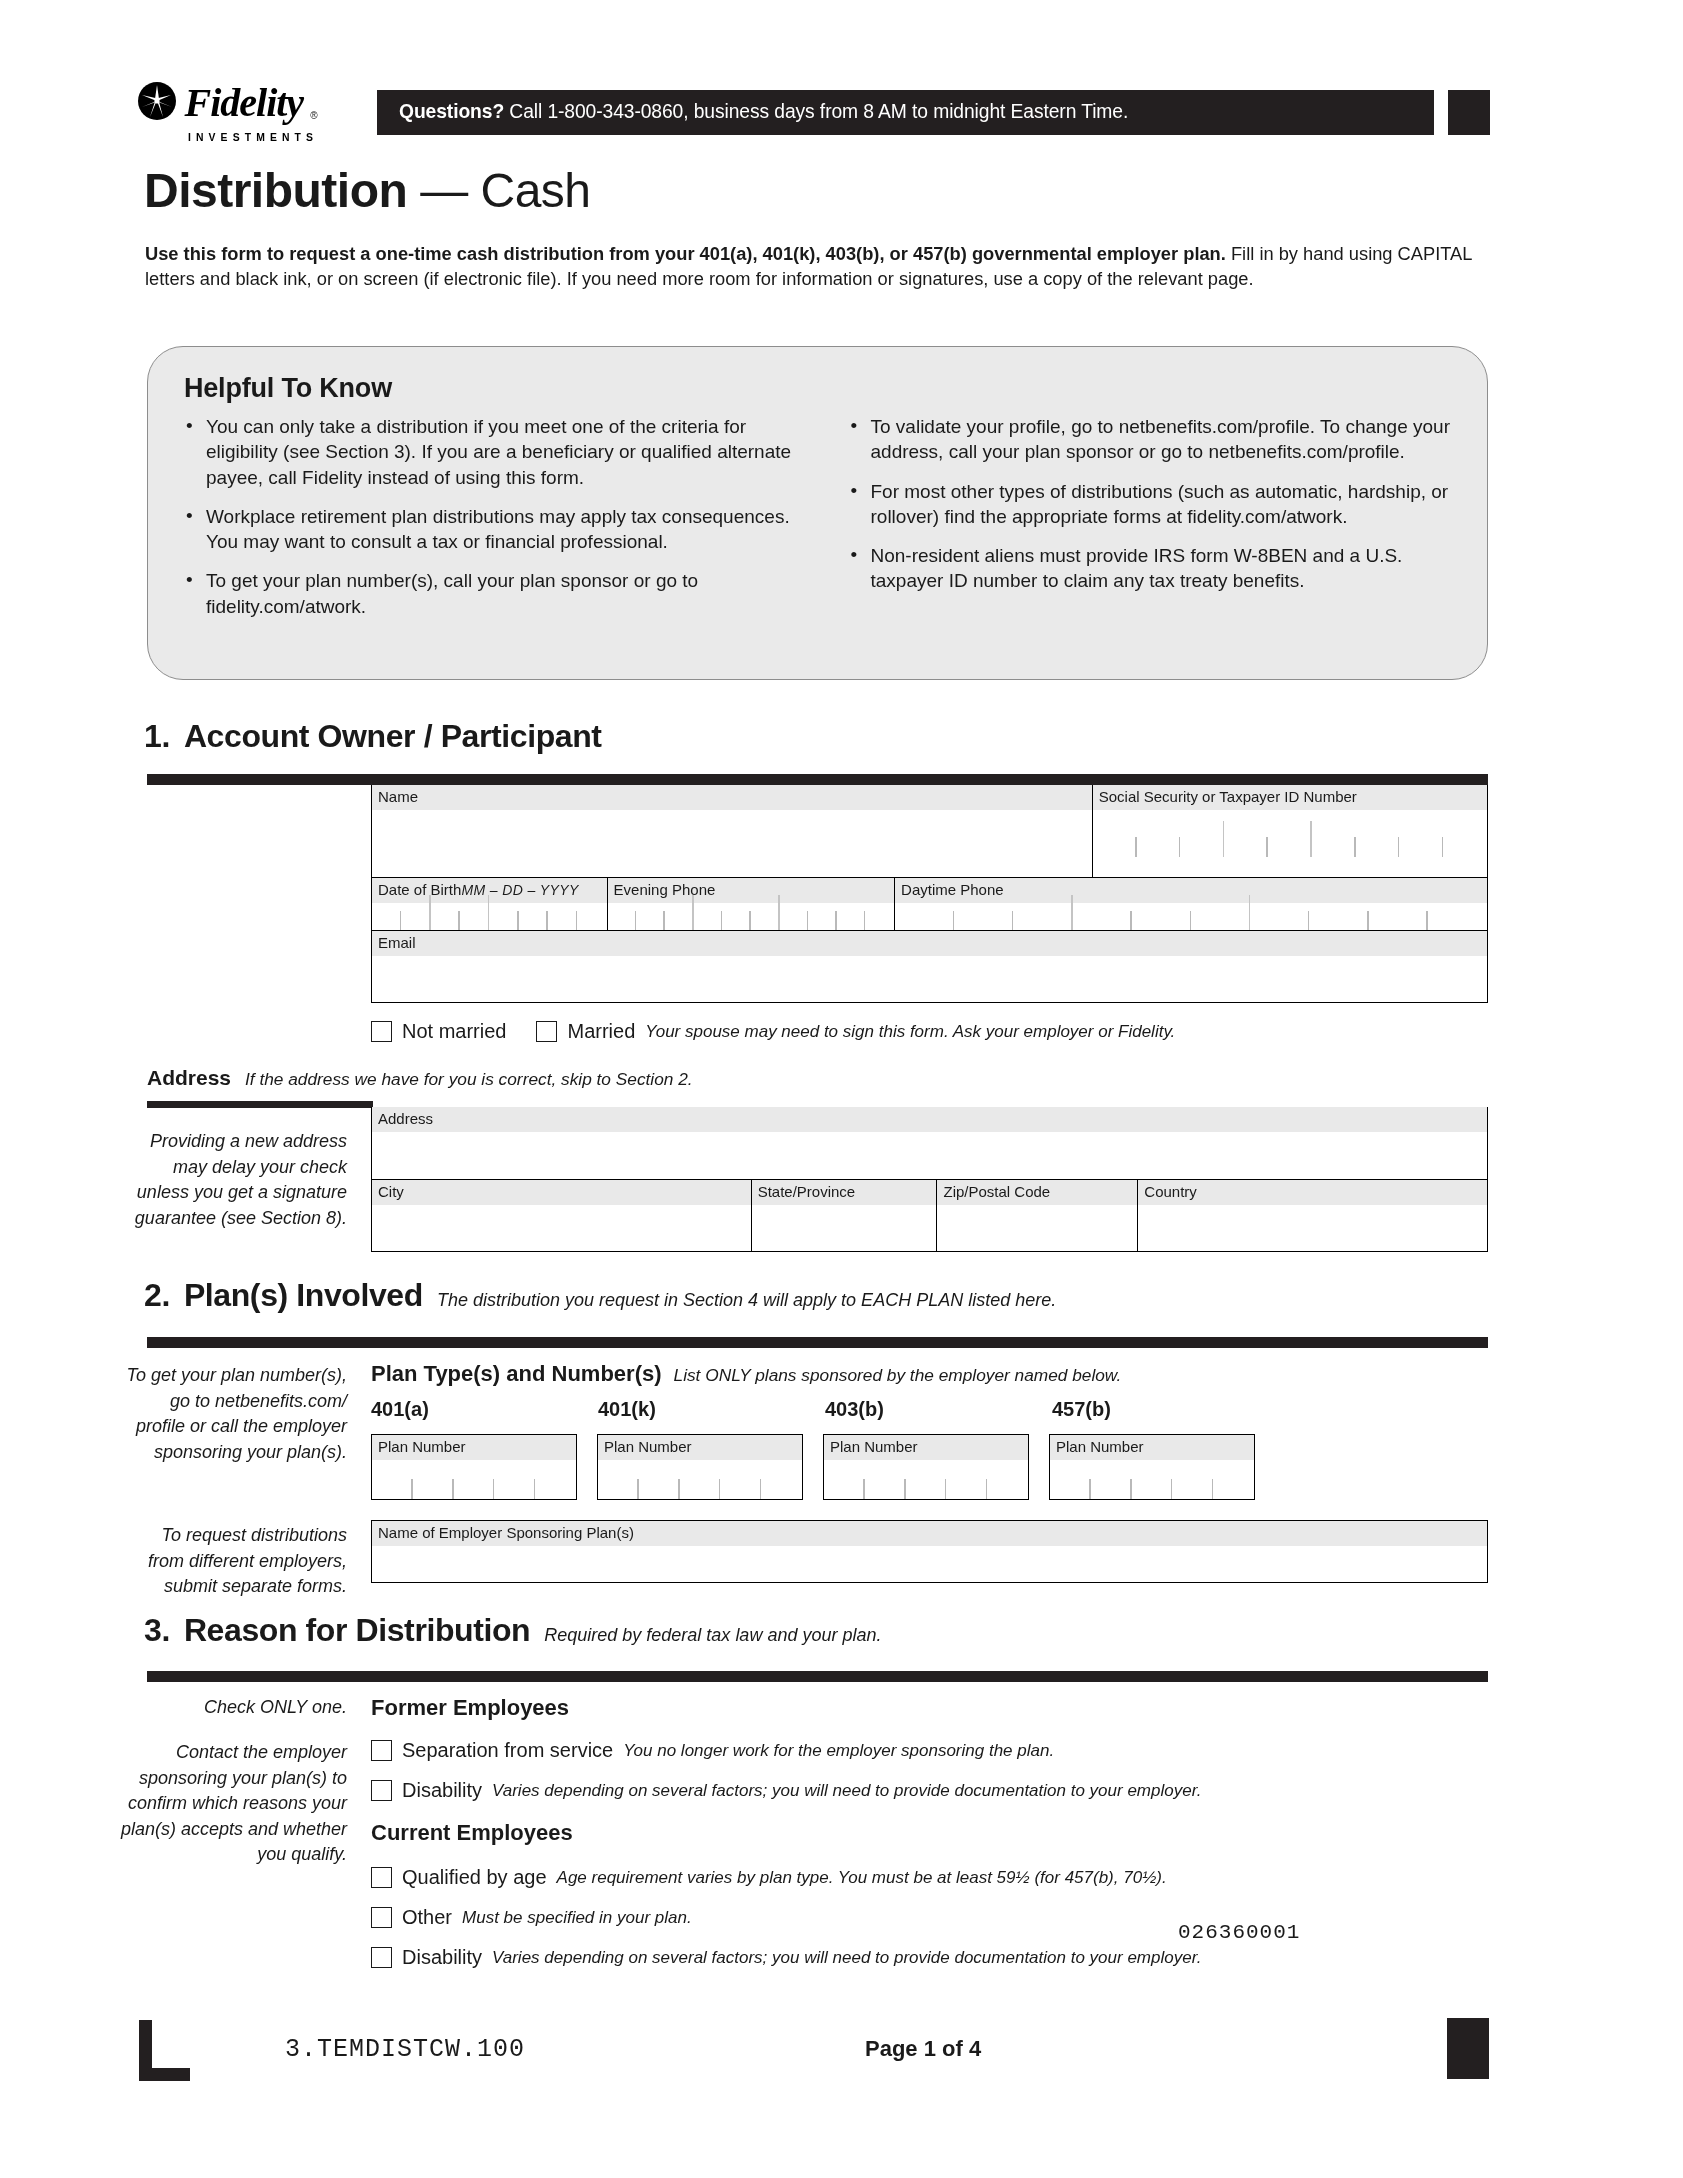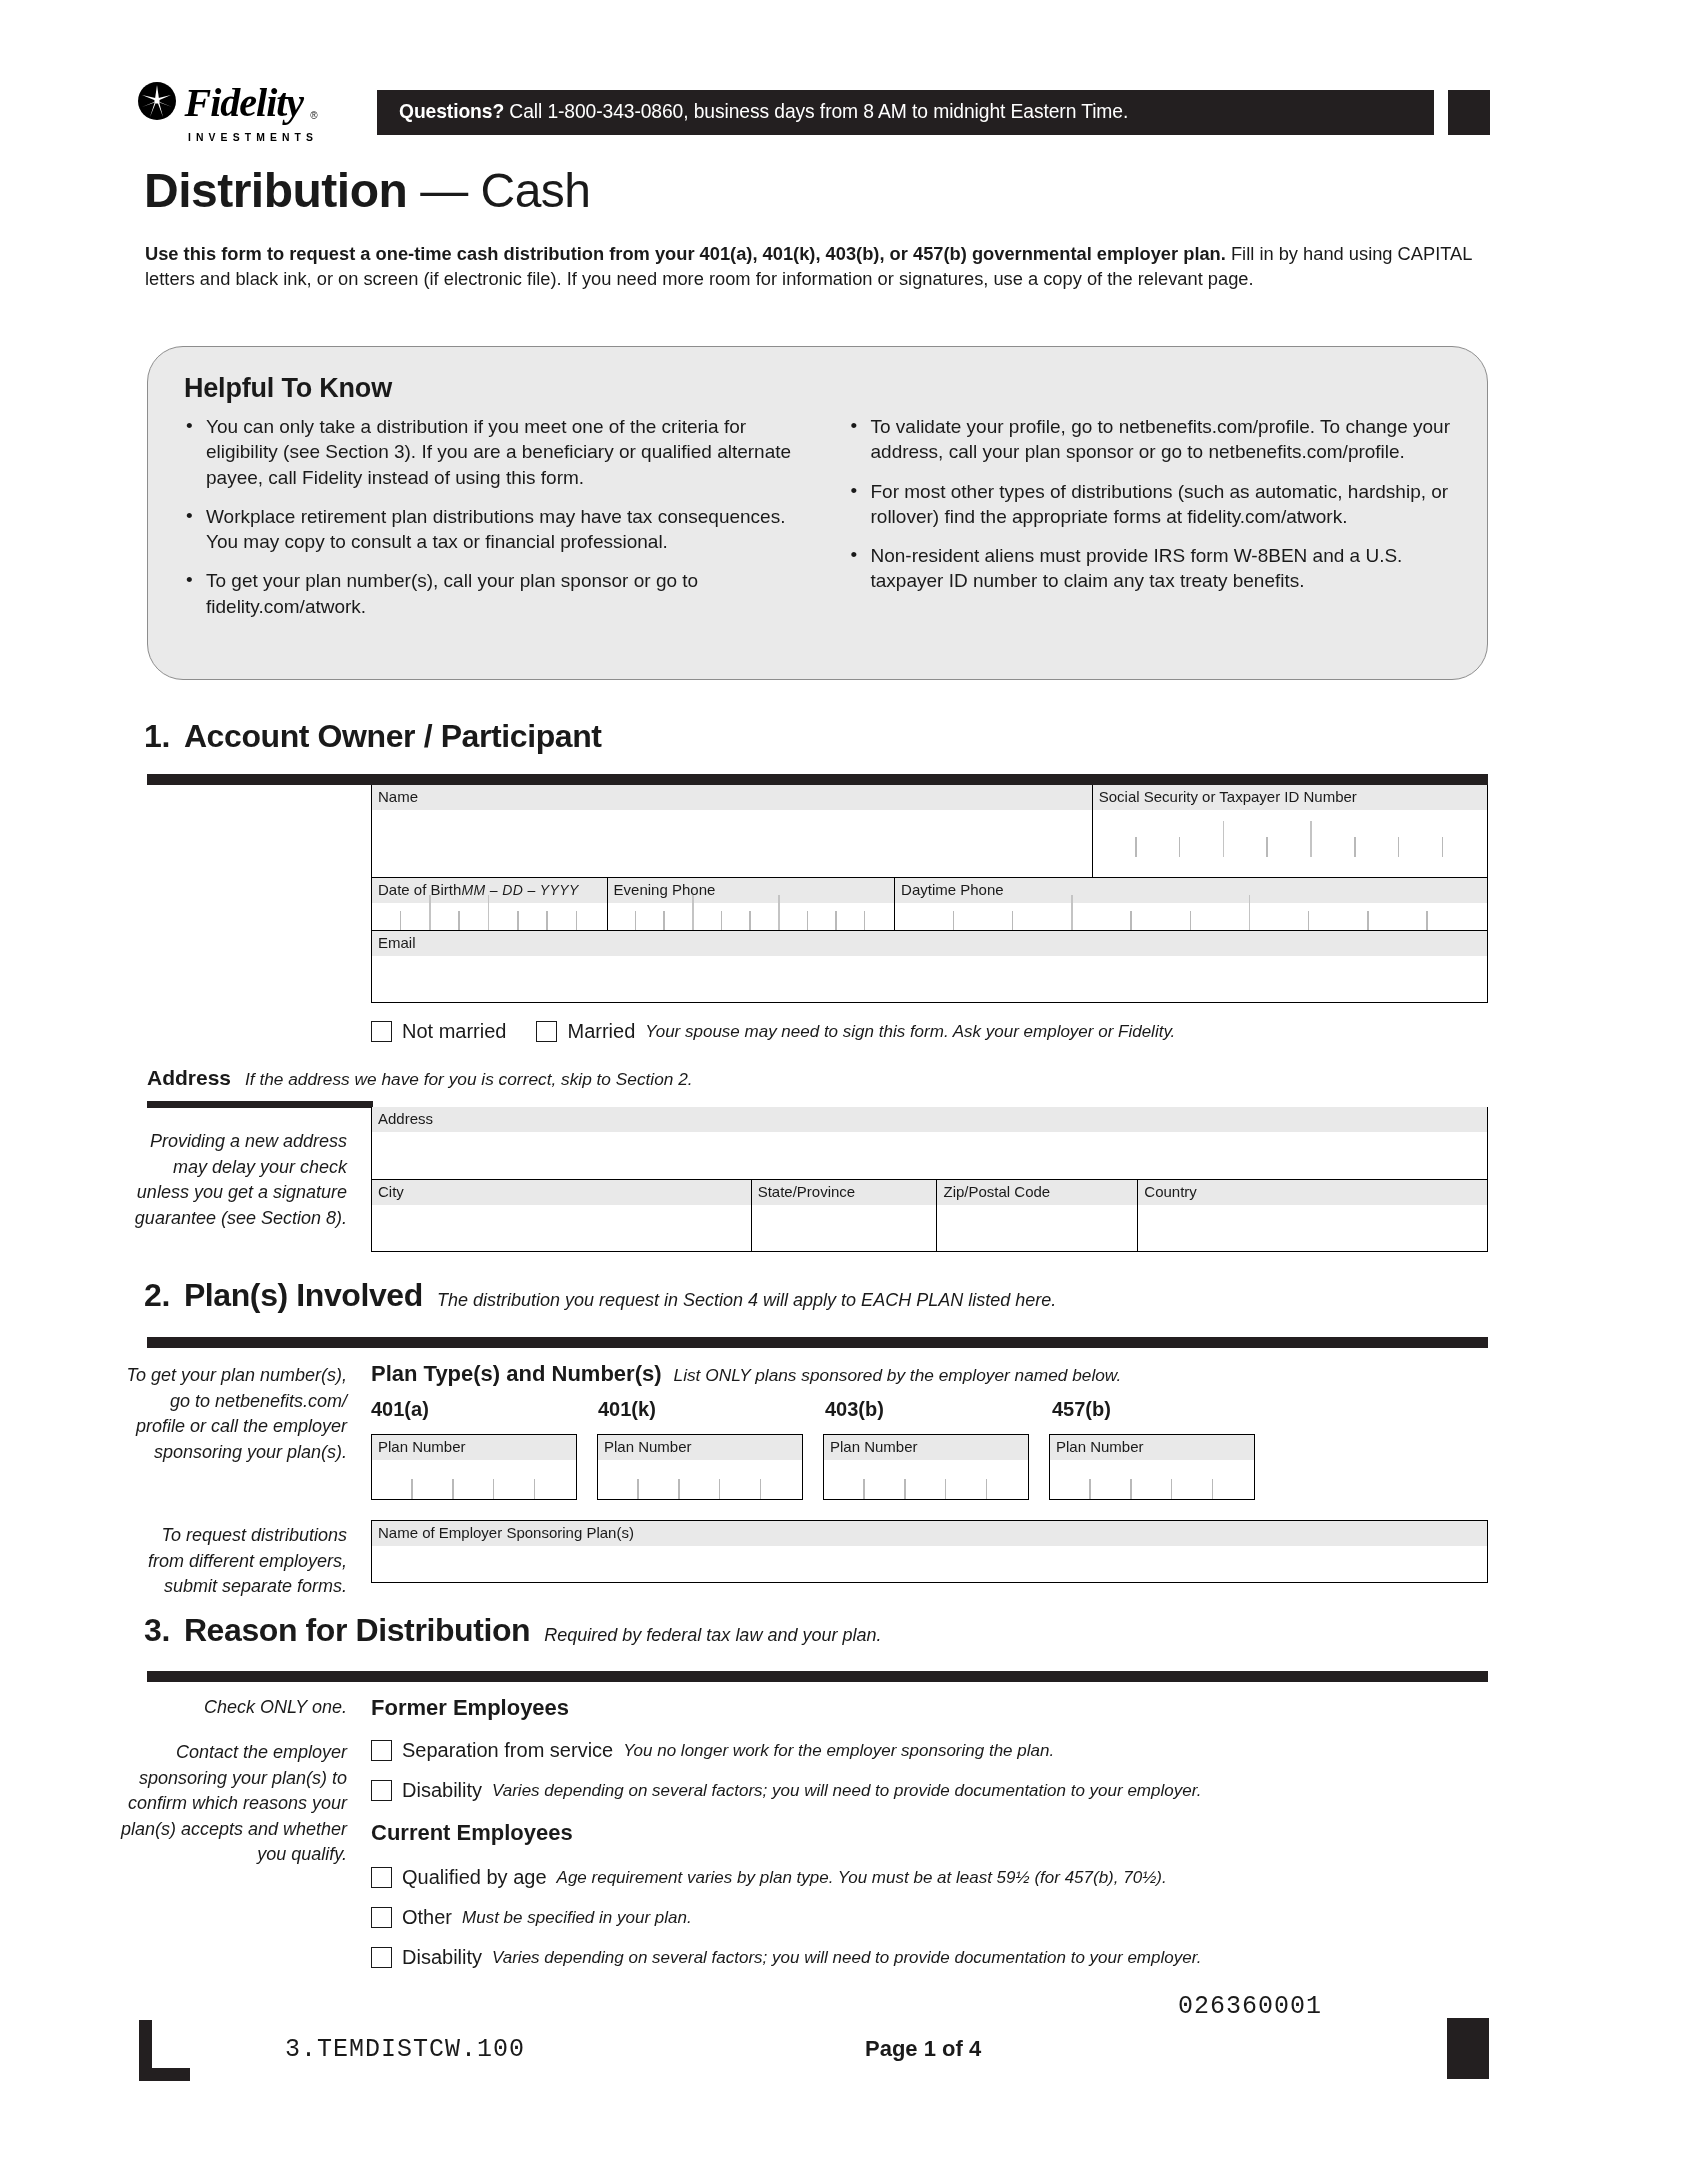--- a/index.html
+++ b/index.html
@@ -288,23 +288,23 @@
   .footer-page {
     position: absolute;
     left: 865px;
     top: 2036px;
     font-size: 22px;
     font-weight: bold;
   }
   .footer-num {
     position: absolute;
     left: 1178px;
-    top: 1992px;
+    top: 1921px;
     font-family: "Liberation Mono", monospace;
-    font-size: 25px;
+    font-size: 21px;
     letter-spacing: 1px;
   }
   .footer-block {
     position: absolute;
     left: 1447px;
     top: 2018px;
     width: 42px;
     height: 61px;
     background: #231f20;
   }
@@ -352,21 +352,21 @@
   <div class="intro">
     <b>Use this form to request a one-time cash distribution from your 401(a), 401(k), 403(b), or 457(b) governmental employer plan.</b><span> Fill in by hand using CAPITAL letters and black ink, or on screen (if electronic file). If you need more room for information or signatures, use a copy of the relevant page.</span>
   </div>
 
   <div class="helpful">
     <h2>Helpful To Know</h2>
     <div class="helpful-cols">
       <div class="helpful-col">
         <ul>
           <li>You can only take a distribution if you meet one of the criteria for eligibility (see Section 3). If you are a beneficiary or qualified alternate payee, call Fidelity instead of using this form.</li>
-          <li>Workplace retirement plan distributions may have tax consequences. You may copy to consult a tax or financial professional.</li>
+          <li>Workplace retirement plan distributions may apply tax consequences. You may want to consult a tax or financial professional.</li>
           <li>To get your plan number(s), call your plan sponsor or go to fidelity.com/atwork.</li>
         </ul>
       </div>
       <div class="helpful-col">
         <ul>
           <li>To validate your profile, go to netbenefits.com/profile. To change your address, call your plan sponsor or go to netbenefits.com/profile.</li>
           <li>For most other types of distributions (such as automatic, hardship, or rollover) find the appropriate forms at fidelity.com/atwork.</li>
           <li>Non-resident aliens must provide IRS form W-8BEN and a U.S. taxpayer ID number to claim any tax treaty benefits.</li>
         </ul>
       </div>

